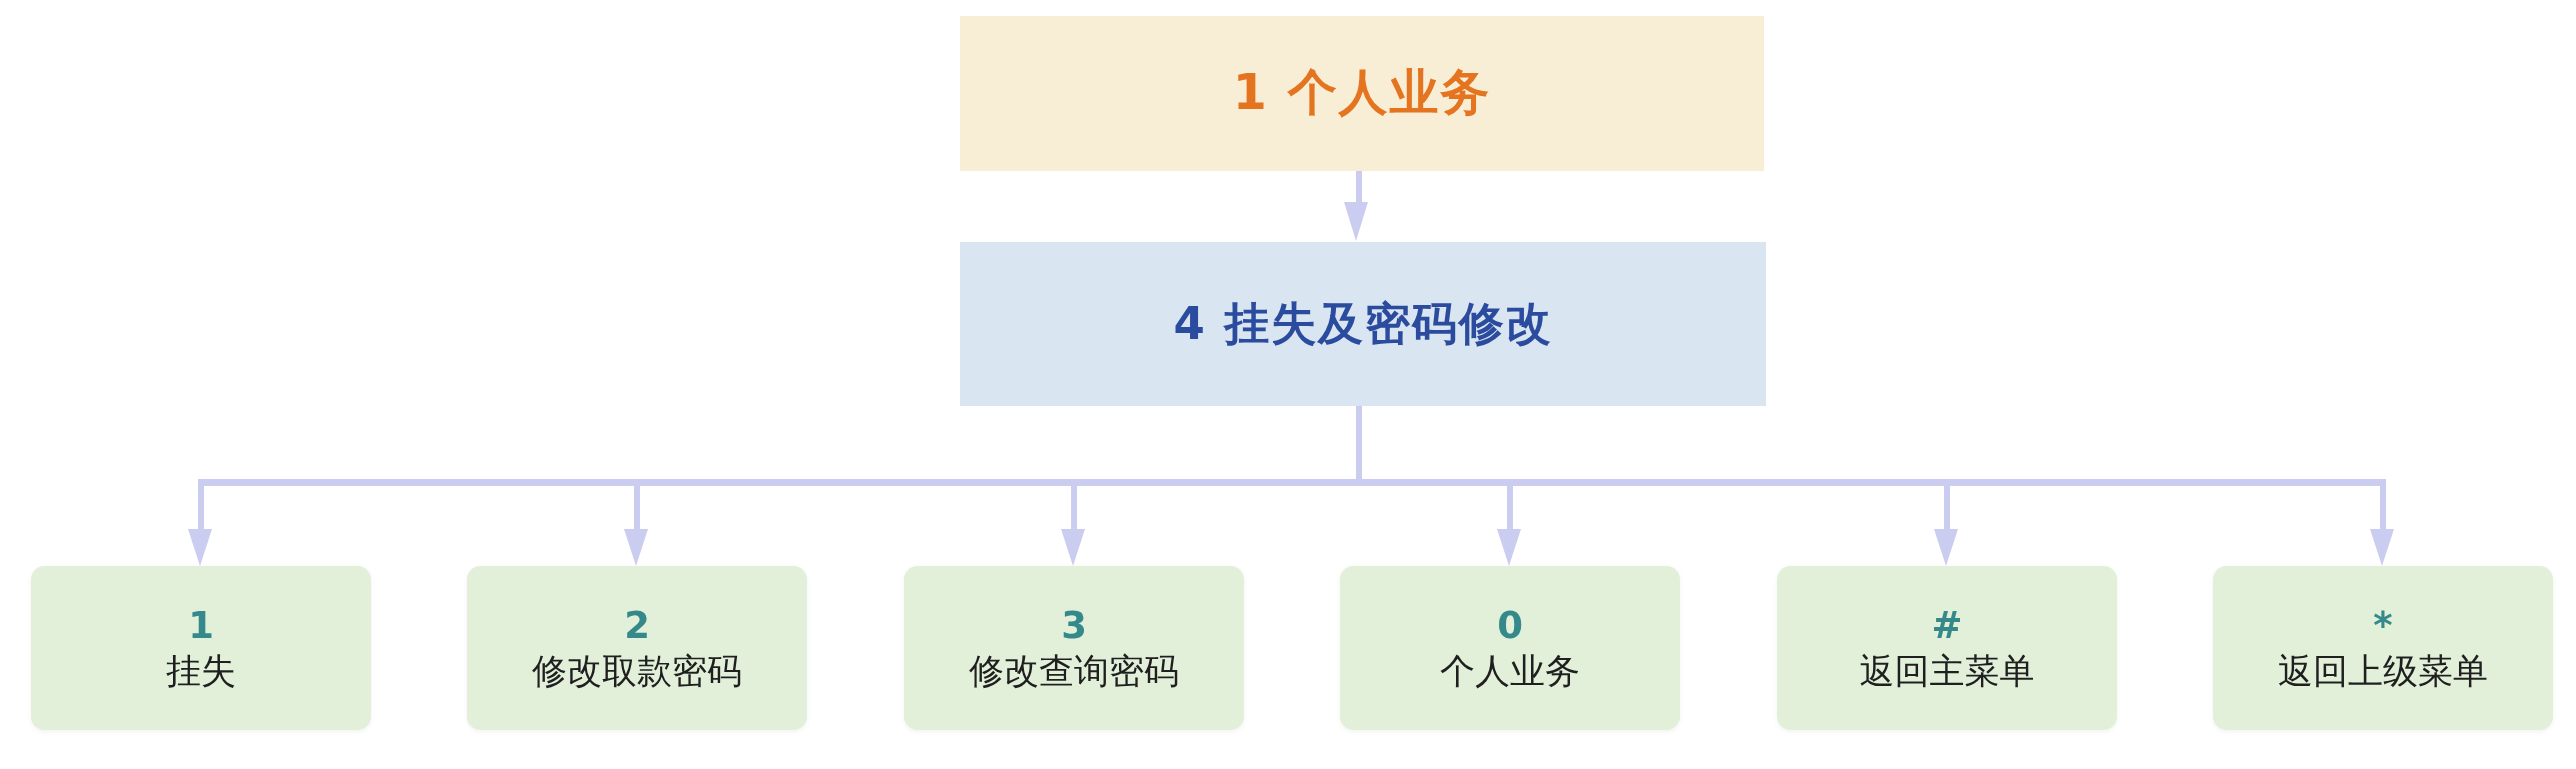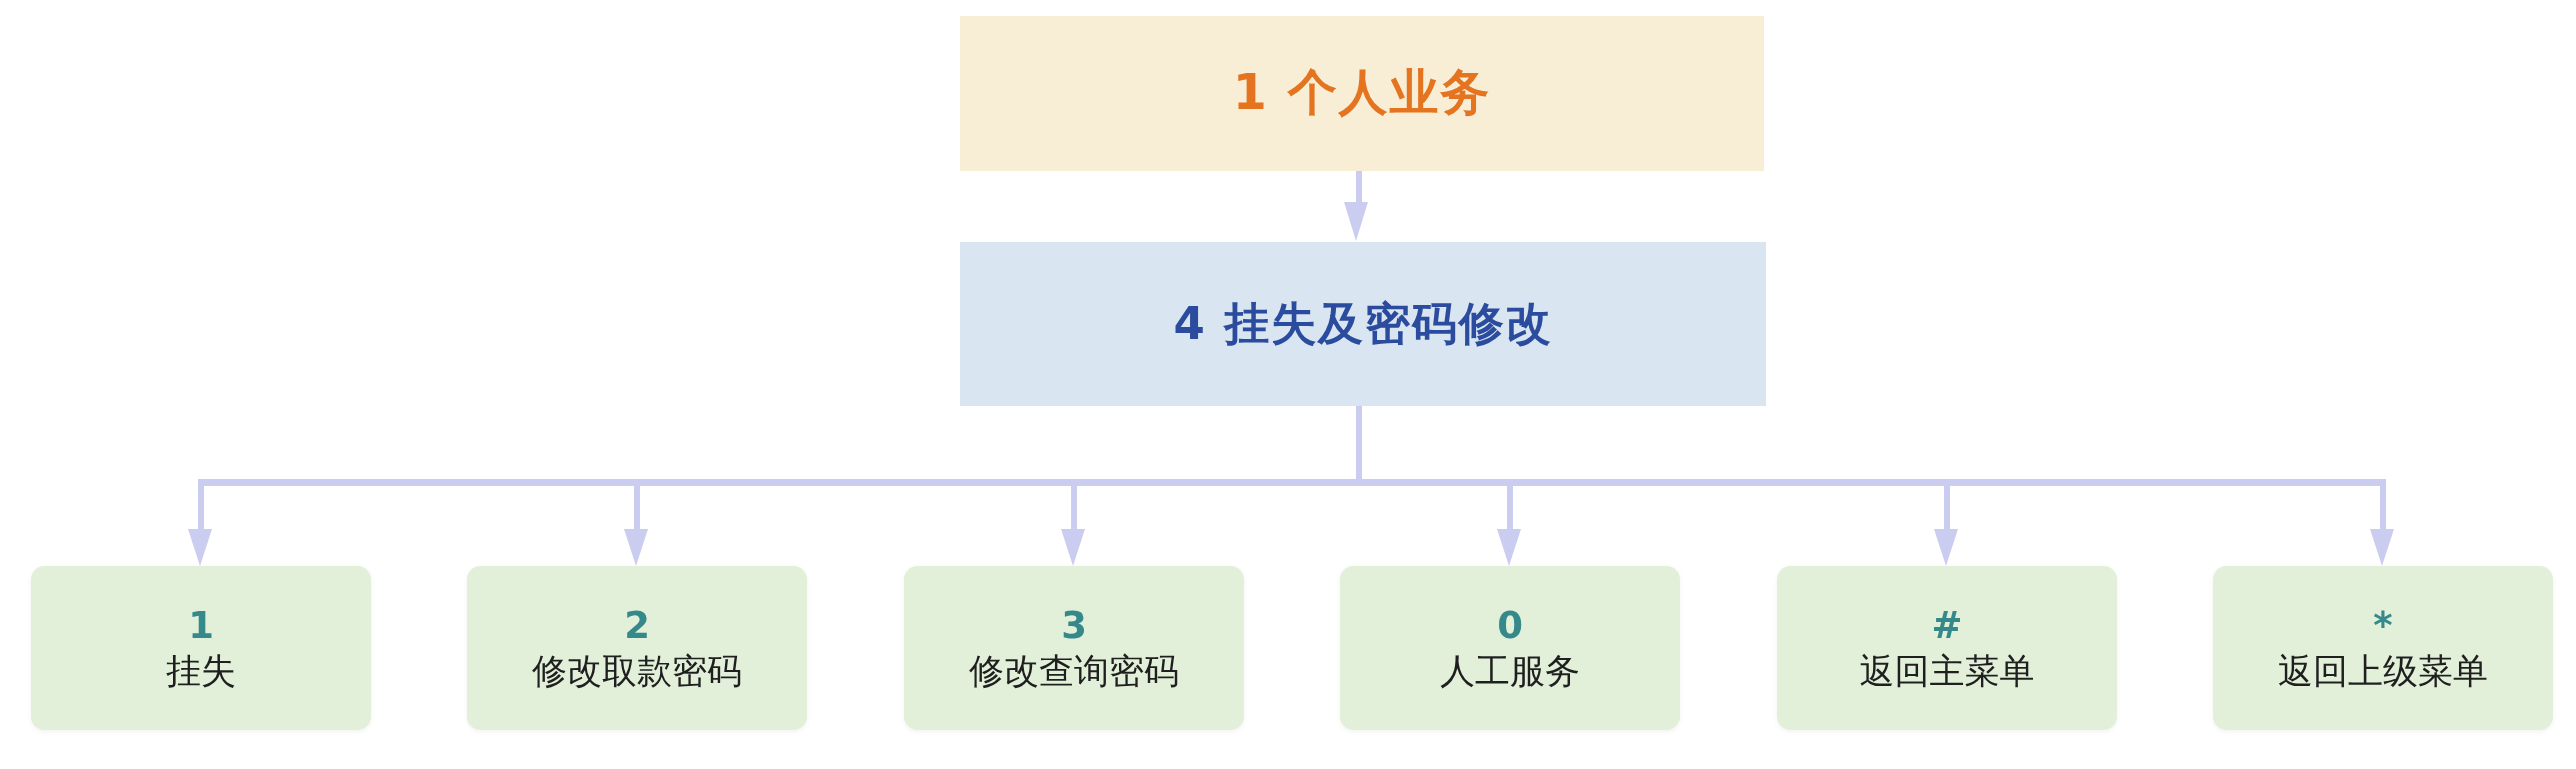--- a/index.html
+++ b/index.html
@@ -138,21 +138,21 @@
       <div class="opt-key">3</div>
       <div class="opt-label">修改查询密码</div>
     </div>
   </div>
 
   <div class="col col-3">
     <div class="drop"></div>
     <div class="head"></div>
     <div class="node-option">
       <div class="opt-key">0</div>
-      <div class="opt-label">人工服务</div>
+      <div class="opt-label">个人业务</div>
     </div>
   </div>
 
   <div class="col col-4">
     <div class="drop"></div>
     <div class="head"></div>
     <div class="node-option">
       <div class="opt-key">#</div>
       <div class="opt-label">返回主菜单</div>
     </div>

